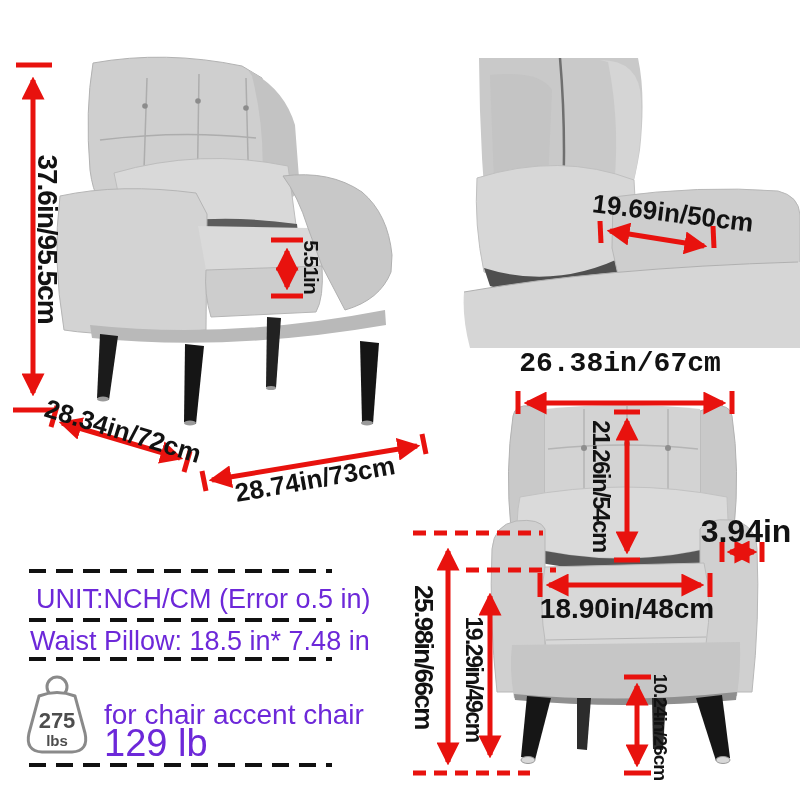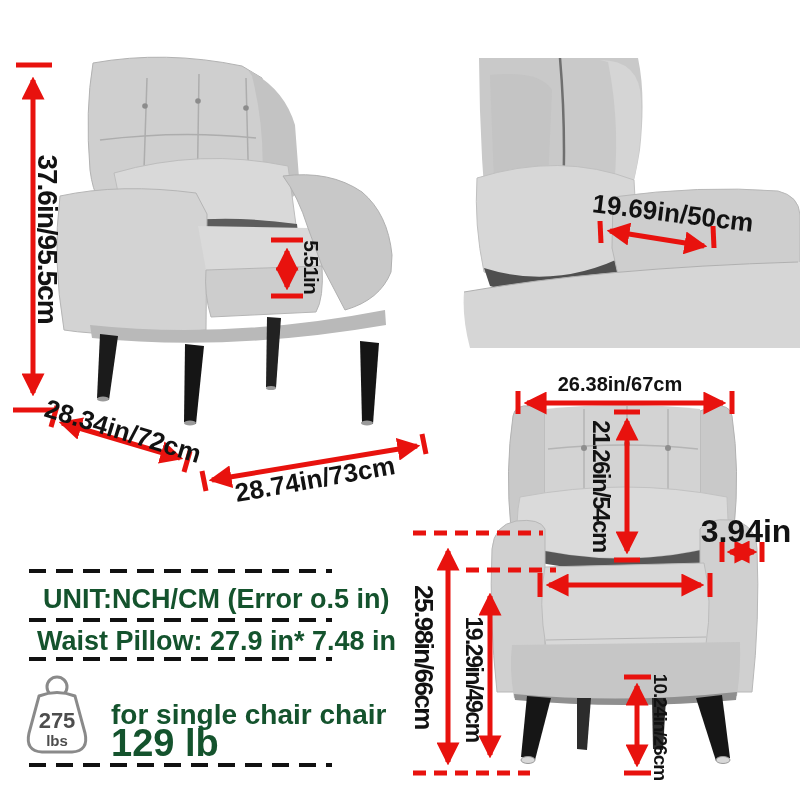--- a/index.html
+++ b/index.html
@@ -2,21 +2,21 @@
 <html><head>
 <meta charset="utf-8">
 <style>
   html,body{margin:0;padding:0;background:#ffffff;}
   #stage{position:relative;width:800px;height:800px;background:#ffffff;overflow:hidden;
          font-family:"Liberation Sans","DejaVu Sans",sans-serif;}
   .layer{position:absolute;left:0;top:0;}
   .lbl{position:absolute;font-weight:700;color:#121212;line-height:1;white-space:nowrap;
        transform:translate(-50%,-50%);}
   .vert{writing-mode:vertical-rl;}
-  .info-line{position:absolute;font-weight:700;color:#14532d;line-height:1;white-space:nowrap;margin-left:7px;}
+  .info-line{position:absolute;font-weight:400;color:#6d28d9;line-height:1;white-space:nowrap;}
 </style>
 </head>
 <body>
 
 <div id="stage">
 
   <svg class="layer" width="800" height="800" viewBox="0 0 800 800">
 
     <g>
       <path d="M93,63 Q165,50 242,66 L262,78 Q270,125 263,182 Q262,200 252,212 L115,208 Q95,210 90,170 Q85,110 93,63 Z" fill="#cfcfcf" stroke="#b2b2b2" stroke-width="1"></path>
@@ -182,35 +182,36 @@
       <line x1="29" y1="659" x2="332" y2="659"></line>
       <line x1="29" y1="765" x2="332" y2="765"></line>
     </g>
   </svg>
 
   <div class="lbl vert" style="left:47px;top:239px;font-size:28px;letter-spacing:-1px;">37.6in/95.5cm</div>
   <div class="lbl vert" style="left:311px;top:267px;font-size:21px;letter-spacing:-1px;">5.51in</div>
   <div class="lbl" style="left:123px;top:431px;font-size:26px;transform:translate(-50%,-50%) rotate(17deg);">28.34in/72cm</div>
   <div class="lbl" style="left:315px;top:479px;font-size:26px;transform:translate(-50%,-50%) rotate(-10deg);">28.74in/73cm</div>
   <div class="lbl" style="left:673px;top:213px;font-size:26px;transform:translate(-50%,-50%) rotate(7deg);">19.69in/50cm</div>
-  <div class="lbl" style="left:620px;top:384px;font-size:20px;">26.38in/67cm</div>
+  <div class="lbl" style="left:620px;top:364px;font-size:28px;font-family:Liberation Mono, monospace;">26.38in/67cm</div>
   <div class="lbl vert" style="left:601px;top:486px;font-size:24px;letter-spacing:-1.5px;">21.26in/54cm</div>
   <div class="lbl" style="left:746px;top:531px;font-size:32px;">3.94in</div>
+  <div class="lbl" style="left:627px;top:609px;font-size:28px;">18.90in/48cm</div>
   <div class="lbl vert" style="left:424px;top:657px;font-size:26px;letter-spacing:-1.5px;">25.98in/66cm</div>
   <div class="lbl vert" style="left:473px;top:679px;font-size:23px;letter-spacing:-1.5px;">19.29in/49cm</div>
   <div class="lbl vert" style="left:660px;top:727px;font-size:19px;letter-spacing:-1px;">10.24in/26cm</div>
 
   <div class="info-line" style="left:36px;top:586px;font-size:27px;">UNIT:NCH/CM (Error o.5 in)</div>
-  <div class="info-line" style="left:30px;top:628px;font-size:27px;">Waist Pillow: 27.9 in* 7.48 in</div>
+  <div class="info-line" style="left:30px;top:628px;font-size:27px;">Waist Pillow: 18.5 in* 7.48 in</div>
 
   <svg class="layer" width="120" height="100" viewBox="0 0 120 100" style="left:14px;top:670px;">
     <g stroke="#8a8a8a" stroke-width="3" fill="#ffffff">
       <circle cx="43" cy="17" r="10"></circle>
       <path d="M25,26 Q43,19 61,26 L71,63 Q75,81 58,82 L28,82 Q11,81 15,63 Z"></path>
     </g>
     <text x="43" y="58" text-anchor="middle" font-size="22" font-weight="700" fill="#4d4d4d">275</text>
     <text x="43" y="76" text-anchor="middle" font-size="15" font-weight="700" fill="#4d4d4d">lbs</text>
   </svg>
 
-  <div class="info-line" style="left:104px;top:701px;font-size:28px;">for single chair chair</div>
+  <div class="info-line" style="left:104px;top:701px;font-size:28px;">for chair accent chair</div>
   <div class="info-line" style="left:104px;top:724px;font-size:38px;">129 lb</div>
 
 </div>
 
 </body></html>

